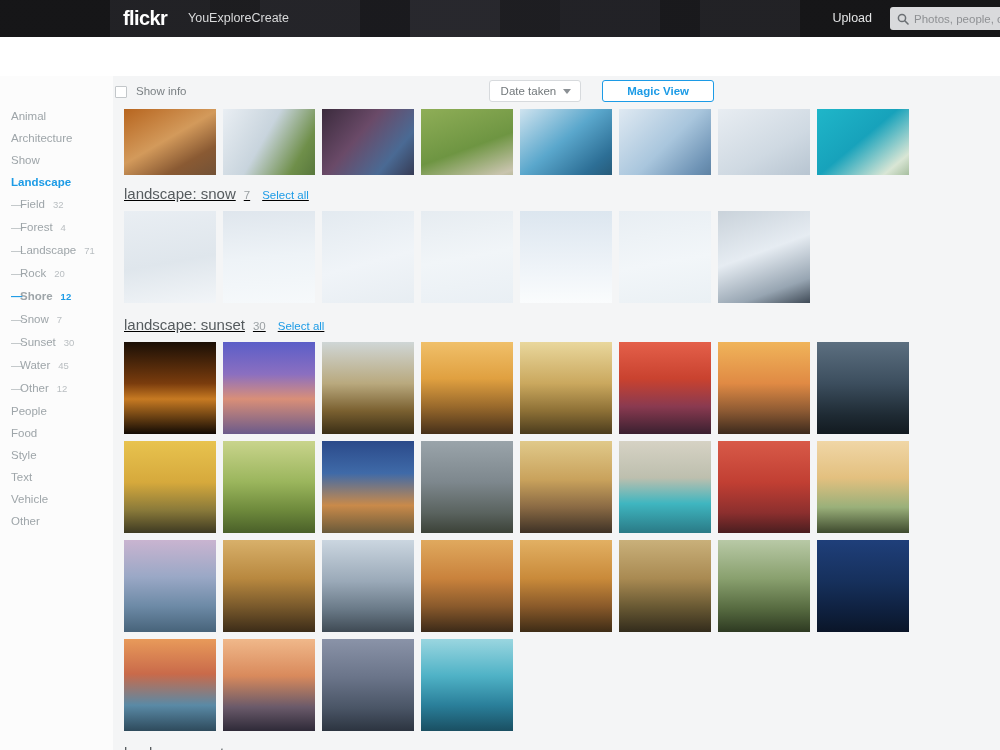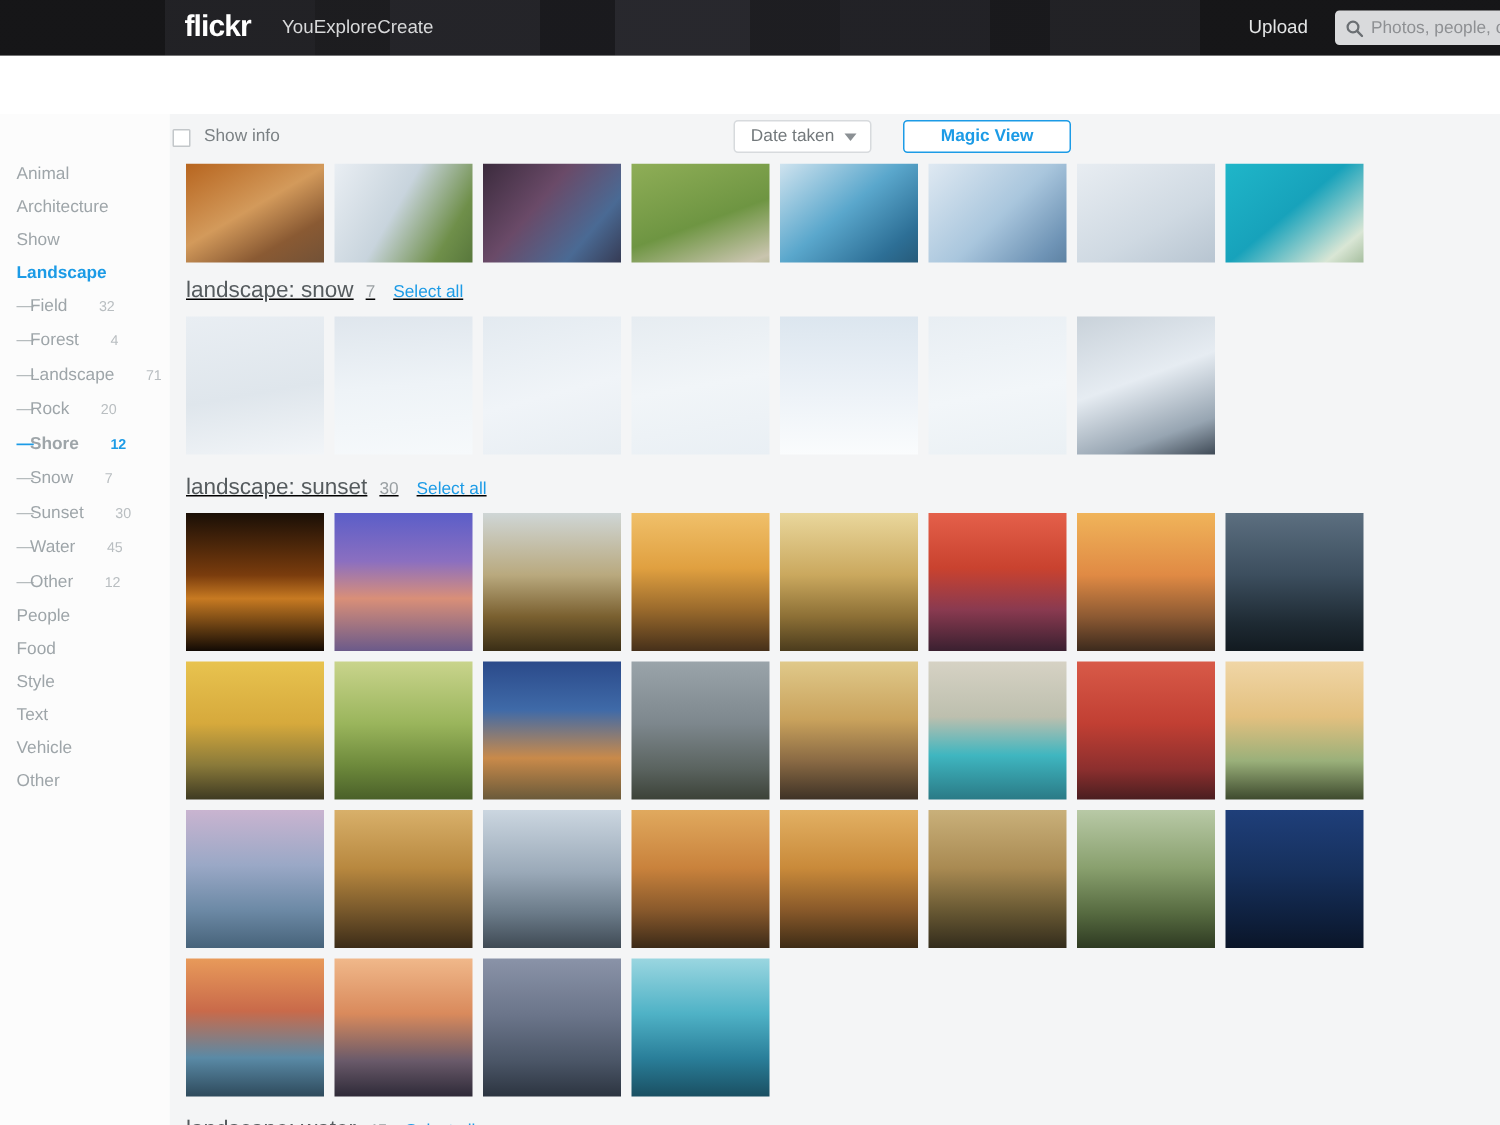--- a/index.html
+++ b/index.html
@@ -91,21 +91,21 @@
     background: #fcfcfc; padding-top: 29px; z-index: 20;
   }
   .side-item {
     font-size: 11.5px; color: #9ea5a9; line-height: 14px;
     padding: 4px 0 4px 11px; cursor: pointer; white-space: nowrap;
   }
   .side-item.active { color: #1c9be6; font-weight: bold; }
   .side-item.sub { padding-left: 11px; color: #9ea5a9; }
   .side-item .dash { display: inline-block; width: 9px; color: #b3b9bc; }
   .side-item.sub.active .dash { color: #1c9be6; }
-  .side-item .cnt { font-size: 9.5px; color: #b9bec1; margin-left: 21px; }
+  .side-item .cnt { font-size: 9.5px; color: #b9bec1; margin-left: 8px; }
   .side-item.sub.active .cnt { color: #1c9be6; }
 
   
   .main {
     position: absolute; left: 113px; top: 76px;
     width: 887px; height: 674px; background: #f4f5f6; overflow: hidden;
   }
   .toolbar { position: relative; height: 33px; }
   .showinfo {
     position: absolute; left: 2px; top: 9px;

